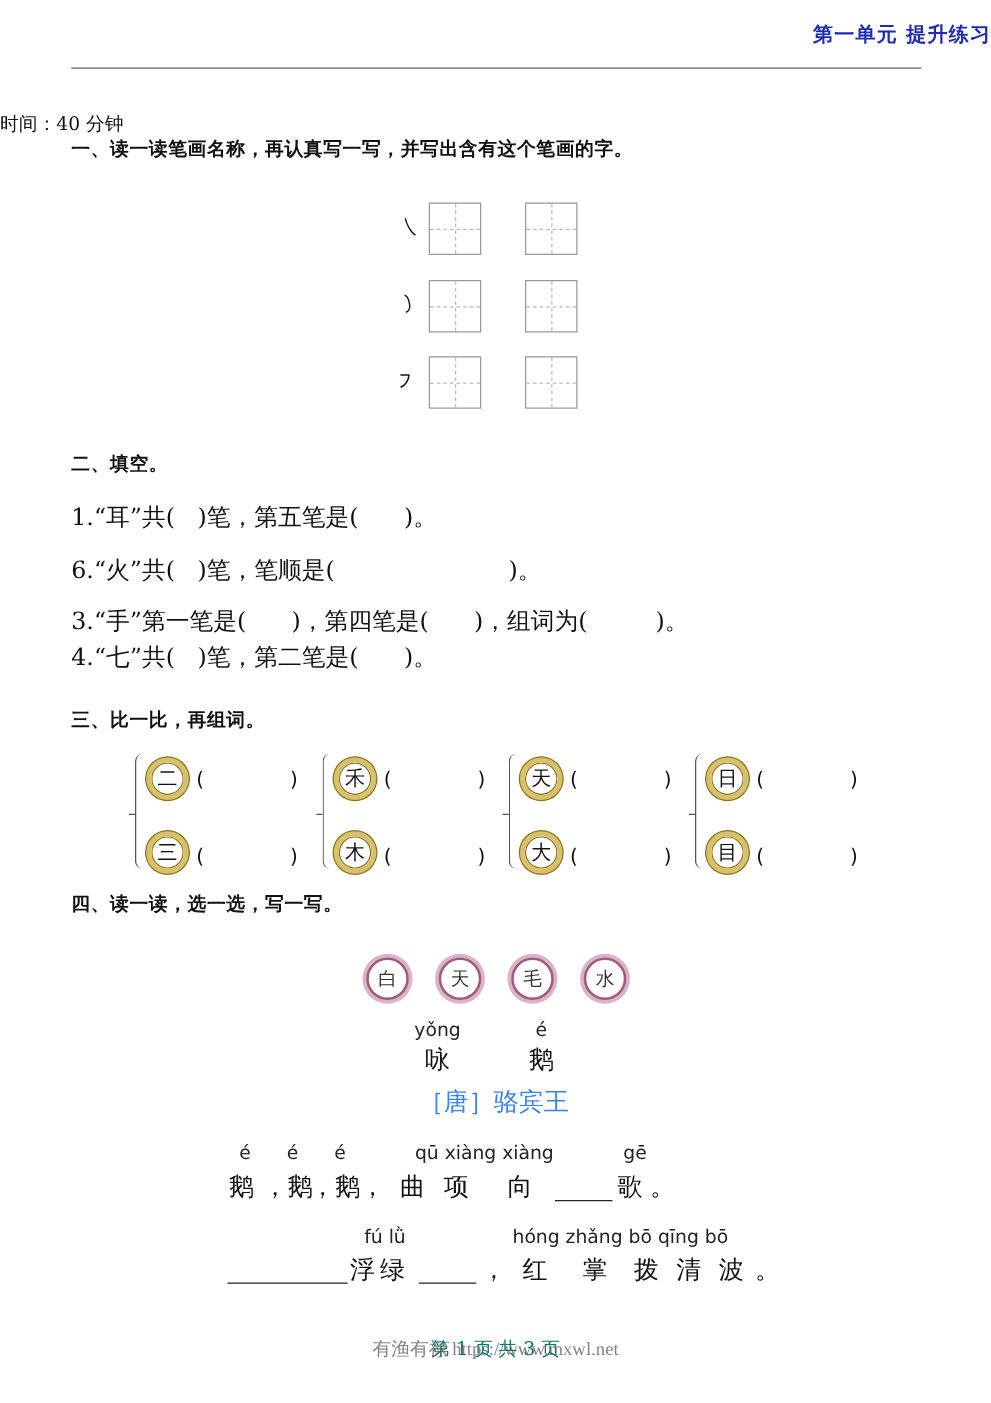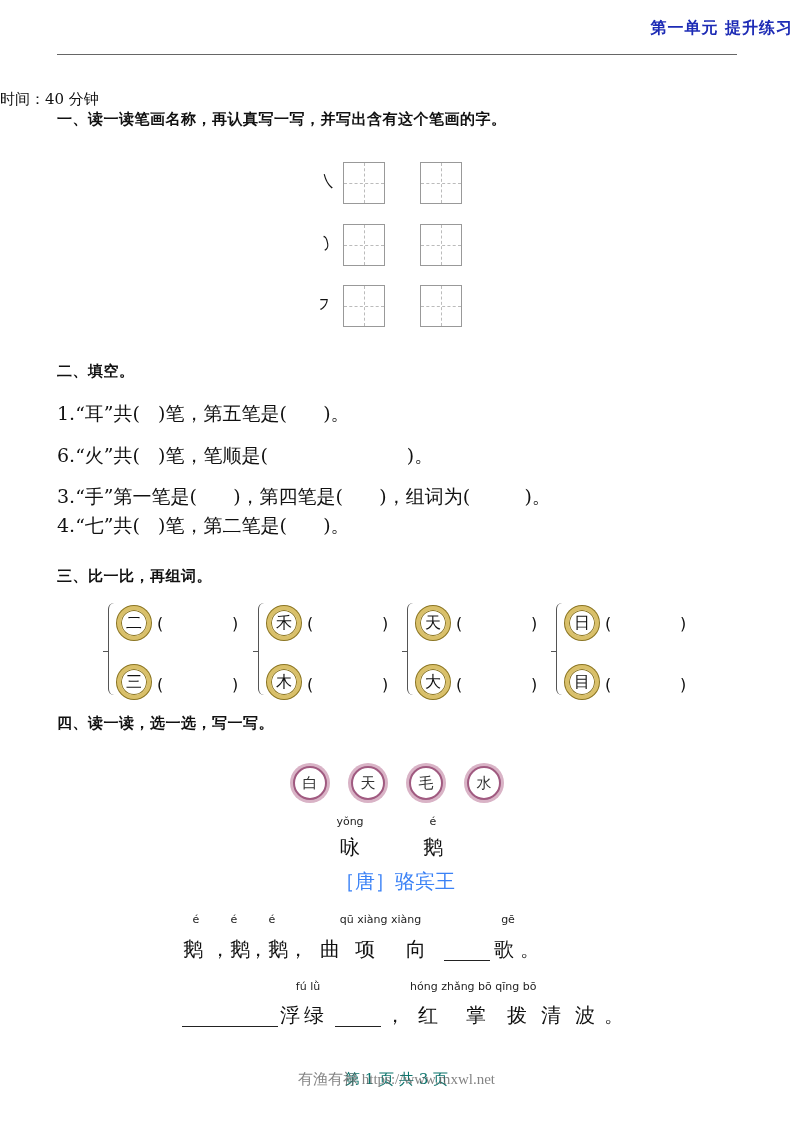--- a/index.html
+++ b/index.html
@@ -18,21 +18,21 @@
   .brace { width: 8px; height: 92px; border-left: 1.5px solid #555; border-radius: 6px 0 0 6px; }
   .brace::after { content: ""; position: absolute; left: -6px; top: 44px; width: 5px; height: 4px; border-bottom: 1.5px solid #555; }
   .ring { width: 34px; height: 34px; border-radius: 50%; border: 4px solid #d9c06a;
           box-shadow: 0 0 0 1px #8a7420, inset 0 0 0 1px #8a7420; background: #fff;
           display: flex; align-items: center; justify-content: center; font-size: 16px; box-sizing: border-box; }
   .ring-wrap { width: 40px; height: 40px; display: flex; align-items: center; justify-content: center; }
   .paren { font-size: 16px; font-family: "DejaVu Sans", sans-serif; }
   .flower { width: 30px; height: 30px; border-radius: 50%; background: #fff; border: 2px solid #a05a80;
             box-shadow: 0 0 0 3px #d9b3c6; display: flex; align-items: center; justify-content: center;
             font-size: 15px; font-family: "DejaVu Sans", sans-serif; color: #333; }
-  .pinyin { font-family: "DejaVu Sans", "Liberation Sans", sans-serif; font-size: 11px; color: #222; text-align: center; }
+  .pinyin { font-family: "DejaVu Sans", "Liberation Sans", sans-serif; font-size: 15px; color: #222; text-align: center; }
   .hanzi { font-size: 20px; text-align: center; }
   .blank { border-bottom: 1px solid #222; height: 0; }
   .footer { top: 1070px; left: 0; width: 793px; text-align: center; font-size: 15px; color: #555;
             font-family: Liberation Serif, serif; }
 </style>
 </head>
 <body>
 
 <div class="abs title">第一单元 提升练习</div>
 <div class="abs hr"></div>
@@ -125,21 +125,21 @@
 
 <div class="abs pinyin" style="top:815px; left:325px; width:50px;">yǒng</div>
 <div class="abs pinyin" style="top:815px; left:418px; width:30px;">é</div>
 <div class="abs hanzi" style="top:834px; left:335px; width:30px; font-family:'DejaVu Sans',sans-serif;">咏</div>
 <div class="abs hanzi" style="top:834px; left:418px; width:30px; font-family:'DejaVu Sans',sans-serif;">鹅</div>
 <div class="abs hanzi" style="top:868px; left:330px; width:130px; color:#3b82f6;">［唐］骆宾王</div>
 
 <div class="abs pinyin" style="top:913px; left:186px; width:20px;">é</div>
 <div class="abs pinyin" style="top:913px; left:224px; width:20px;">é</div>
 <div class="abs pinyin" style="top:913px; left:262px; width:20px;">é</div>
-<div class="abs pinyin" style="top:913px; left:318px; width:125px; text-align:center;">qū xiàng xiàng</div>
+<div class="abs pinyin" style="top:913px; left:318px; width:125px; text-align:right;">qū xiàng xiàng</div>
 <div class="abs pinyin" style="top:913px; left:493px; width:30px;">gē</div>
 
 <div class="abs hanzi" style="top:936px; left:183px;">鹅</div>
 <div class="abs hanzi" style="top:936px; left:210px;">，鹅</div>
 <div class="abs hanzi" style="top:936px; left:248px;">，鹅</div>
 <div class="abs hanzi" style="top:936px; left:288px;">，</div>
 <div class="abs hanzi" style="top:936px; left:320px;">曲</div>
 <div class="abs hanzi" style="top:936px; left:355px;">项</div>
 <div class="abs hanzi" style="top:936px; left:406px;">向</div>
 <div class="abs blank" style="top:960px; left:444px; width:46px;"></div>

